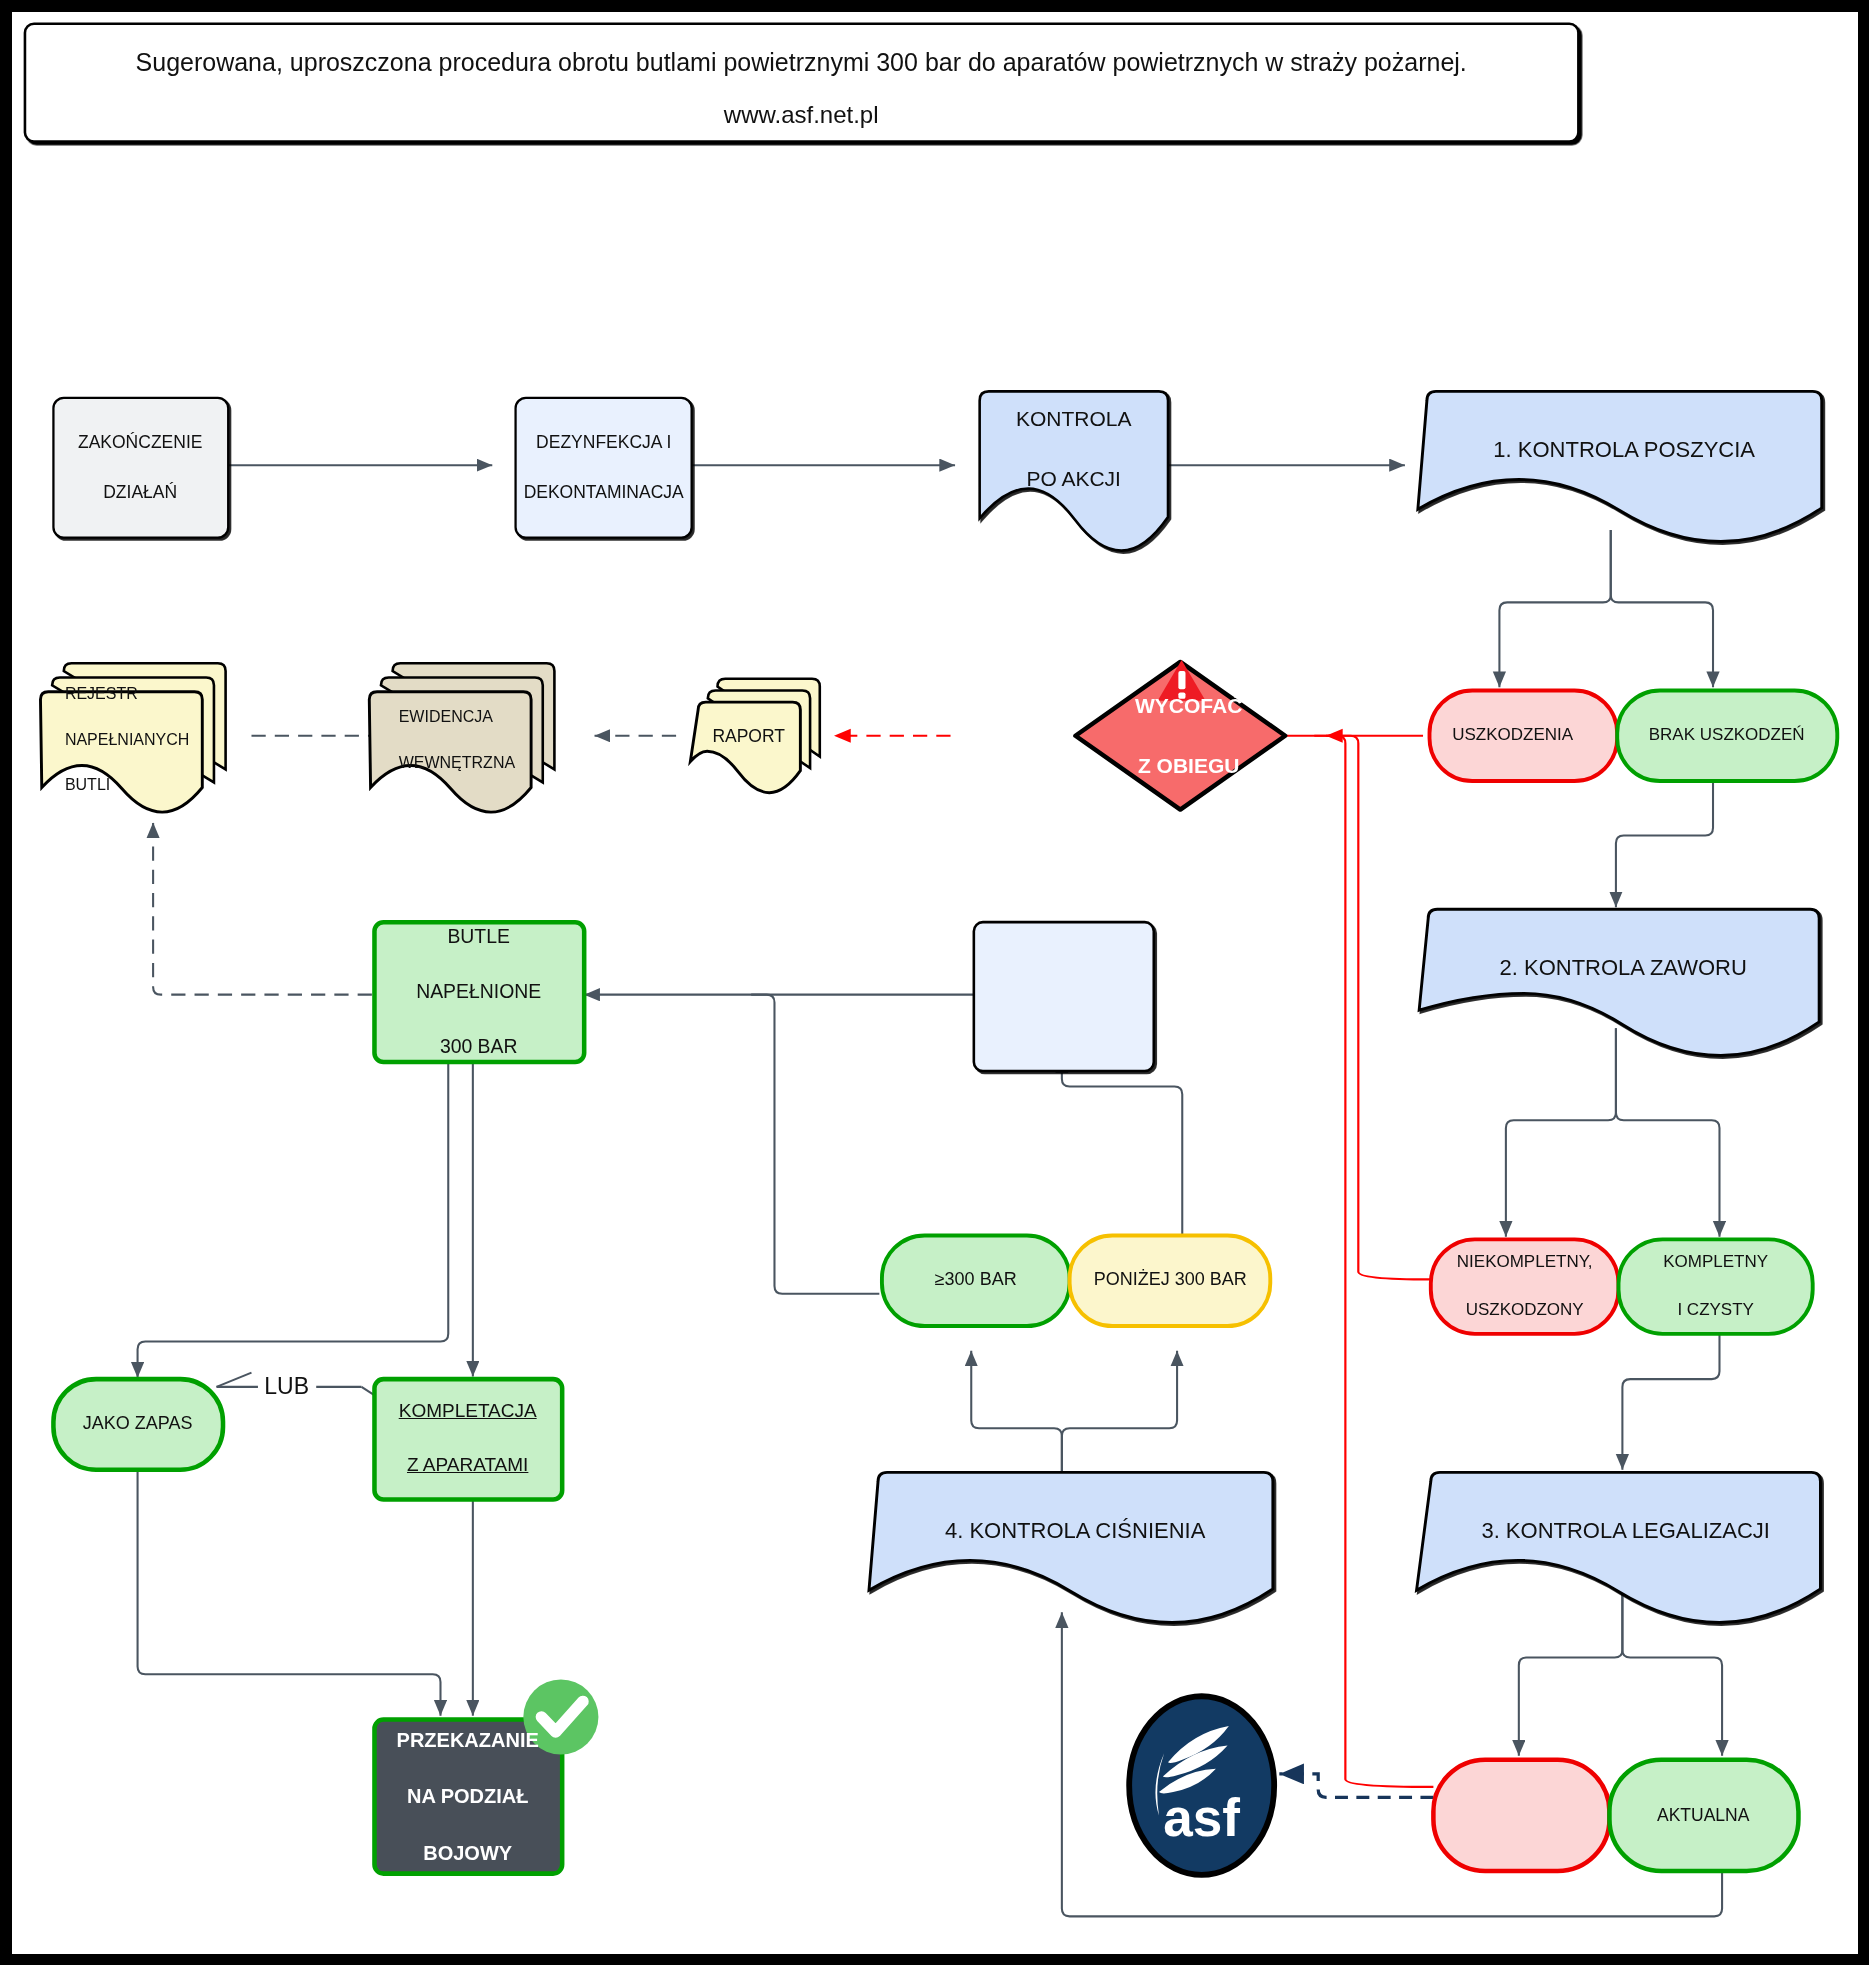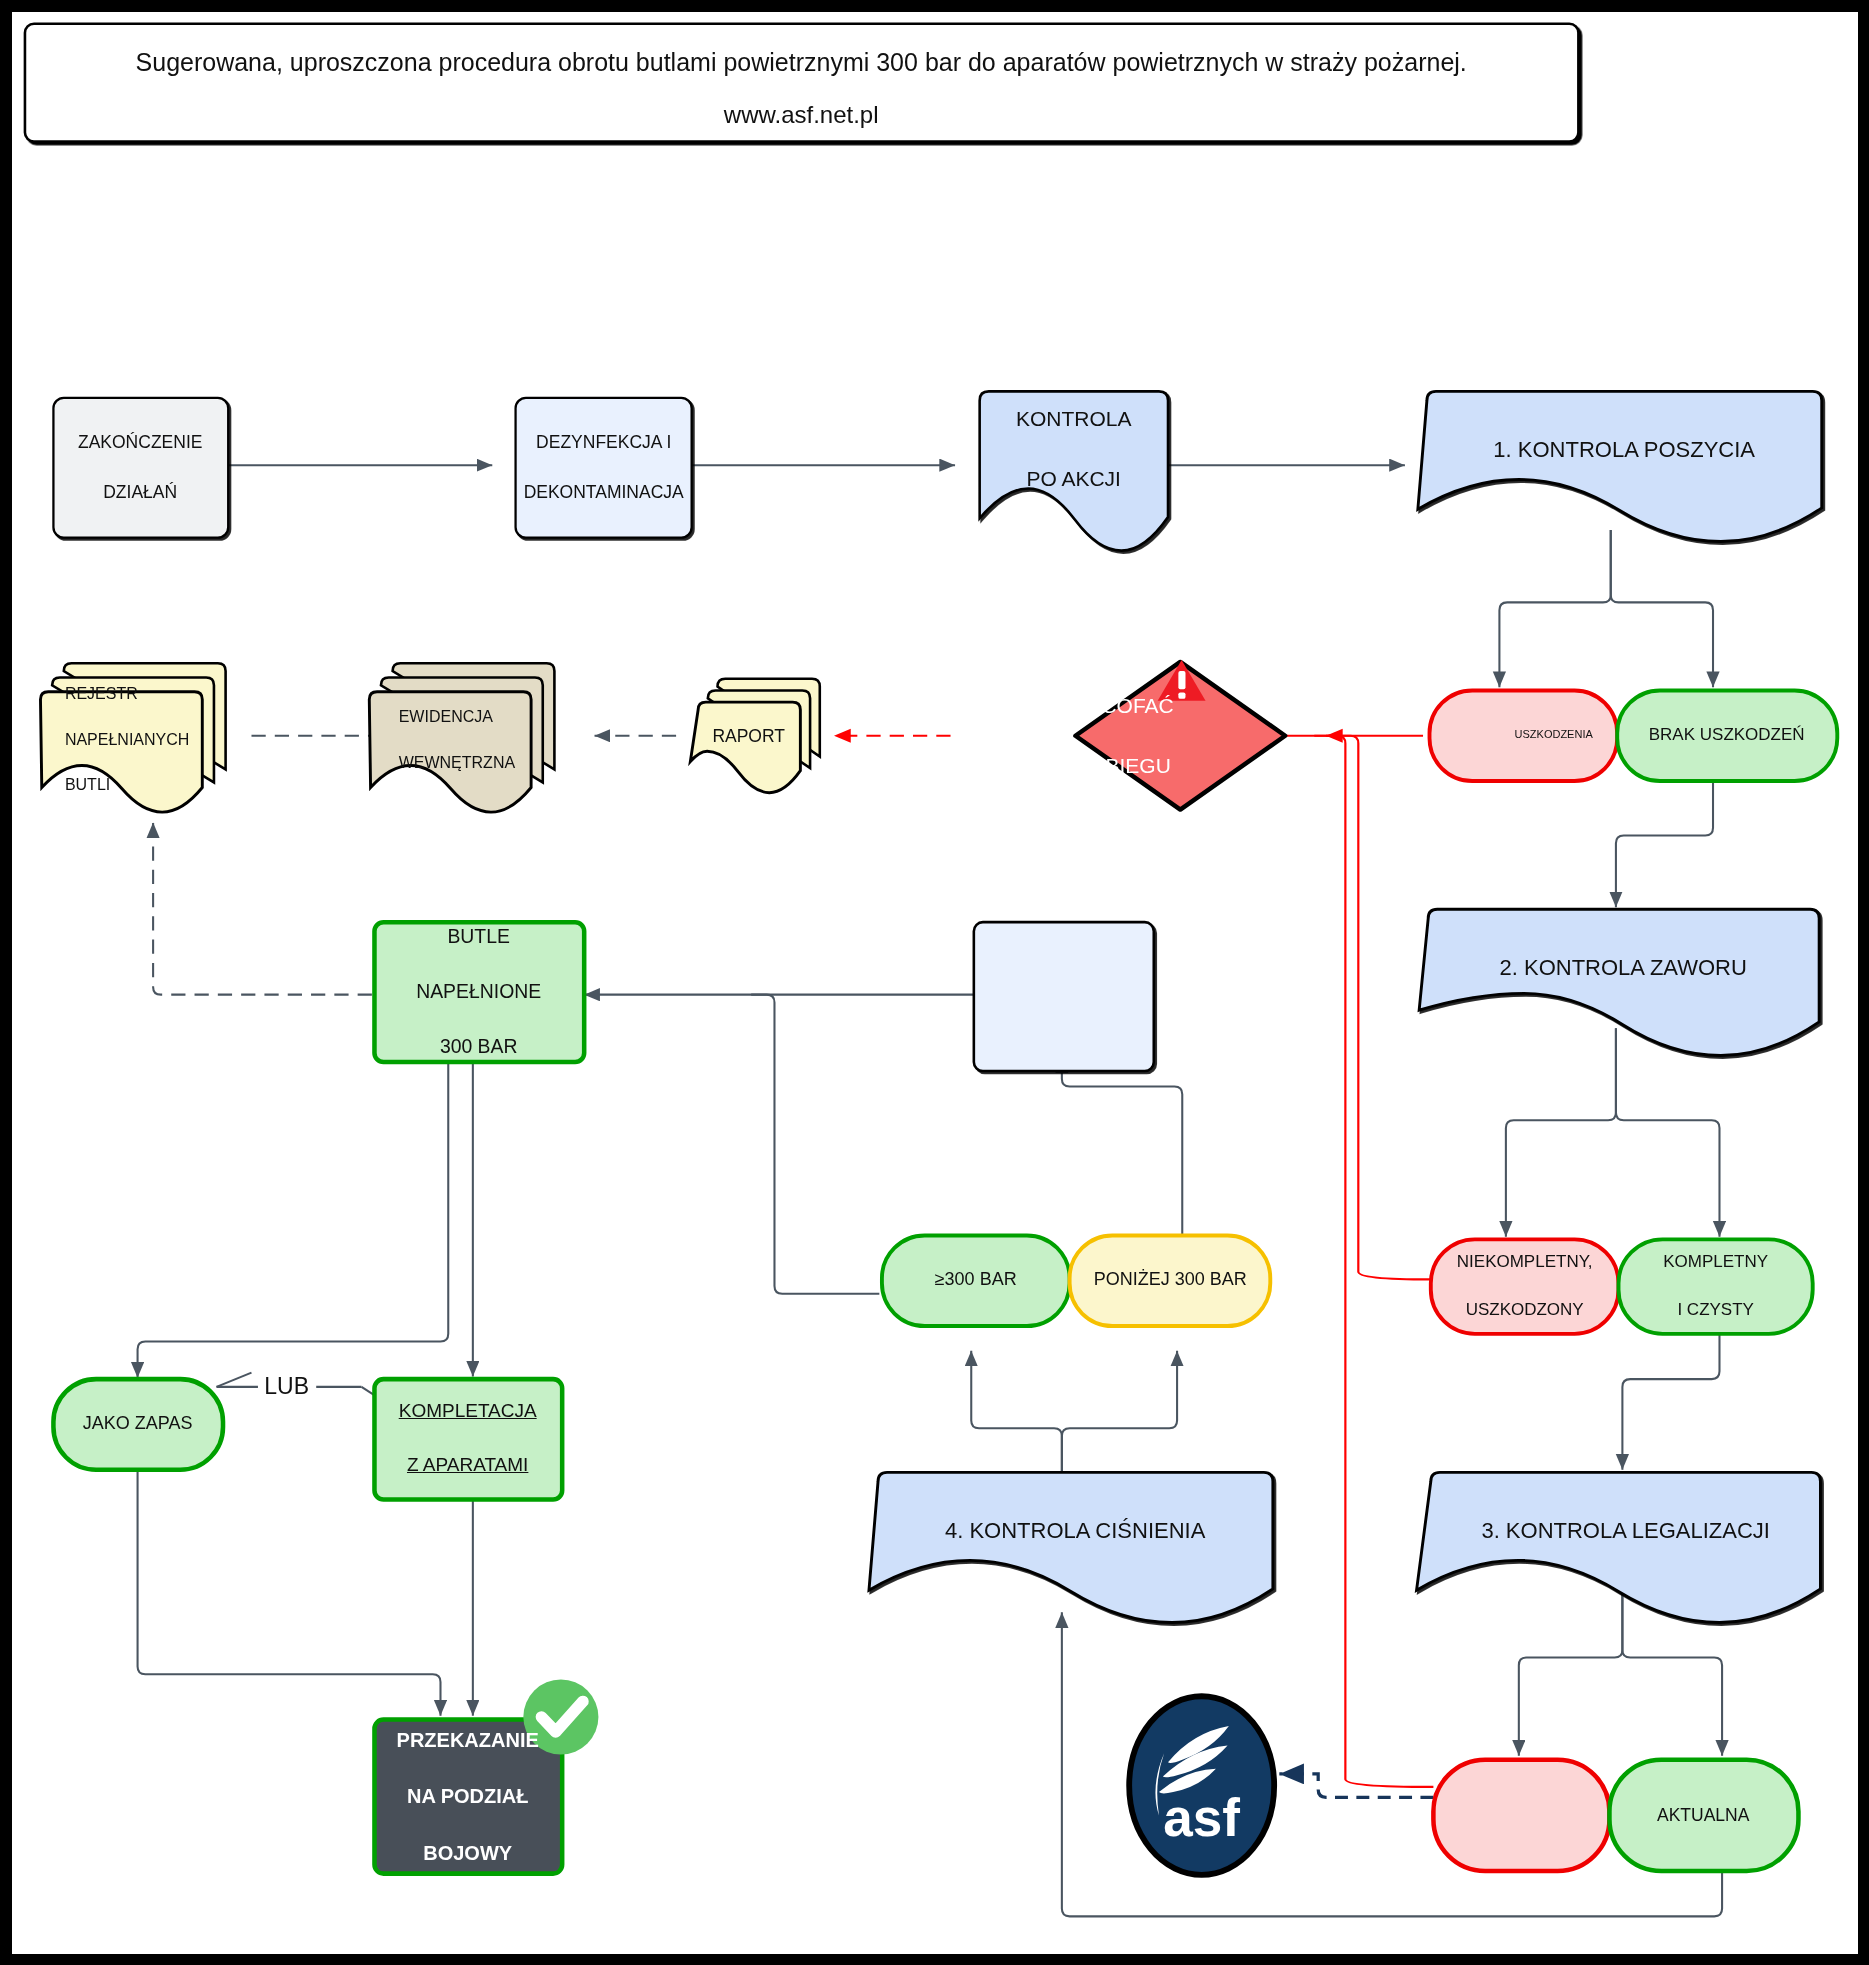--- a/index.html
+++ b/index.html
@@ -285,28 +285,28 @@
     <span>
       <span>EWIDENCJA</span><br>
       <span>WEWNĘTRZNA</span>
     </span>
   </div>
 
   <div class="nodetext" style="left:686px;top:690px;width:102px;height:70px;font-size:17.5px;color:#111;">
     <span>RAPORT</span>
   </div>
 
-  <div class="nodetext" style="left:1004px;top:650px;width:210px;height:148px;font-size:21px;color:#fff;font-weight:normal;">
+  <div class="nodetext" style="left:1072px;top:650px;width:210px;height:148px;font-size:21px;color:#fff;font-weight:bold;">
     <span>
       <span>WYCOFAĆ</span><br>
       <span>Z OBIEGU</span>
     </span>
   </div>
 
-  <div class="nodetext" style="left:1448px;top:678px;width:188px;height:91px;font-size:11px;color:#111;">
+  <div class="nodetext" style="left:1407px;top:678px;width:188px;height:91px;font-size:17px;color:#111;">
     <span>USZKODZENIA</span>
   </div>
 
   <div class="nodetext" style="left:1605px;top:678px;width:220px;height:91px;font-size:17px;color:#111;">
     <span>BRAK USZKODZEŃ</span>
   </div>
 
   <div class="nodetext" style="left:1416px;top:897px;width:391px;height:117px;font-size:22px;color:#111;">
     <span>2. KONTROLA ZAWORU</span>
   </div>

